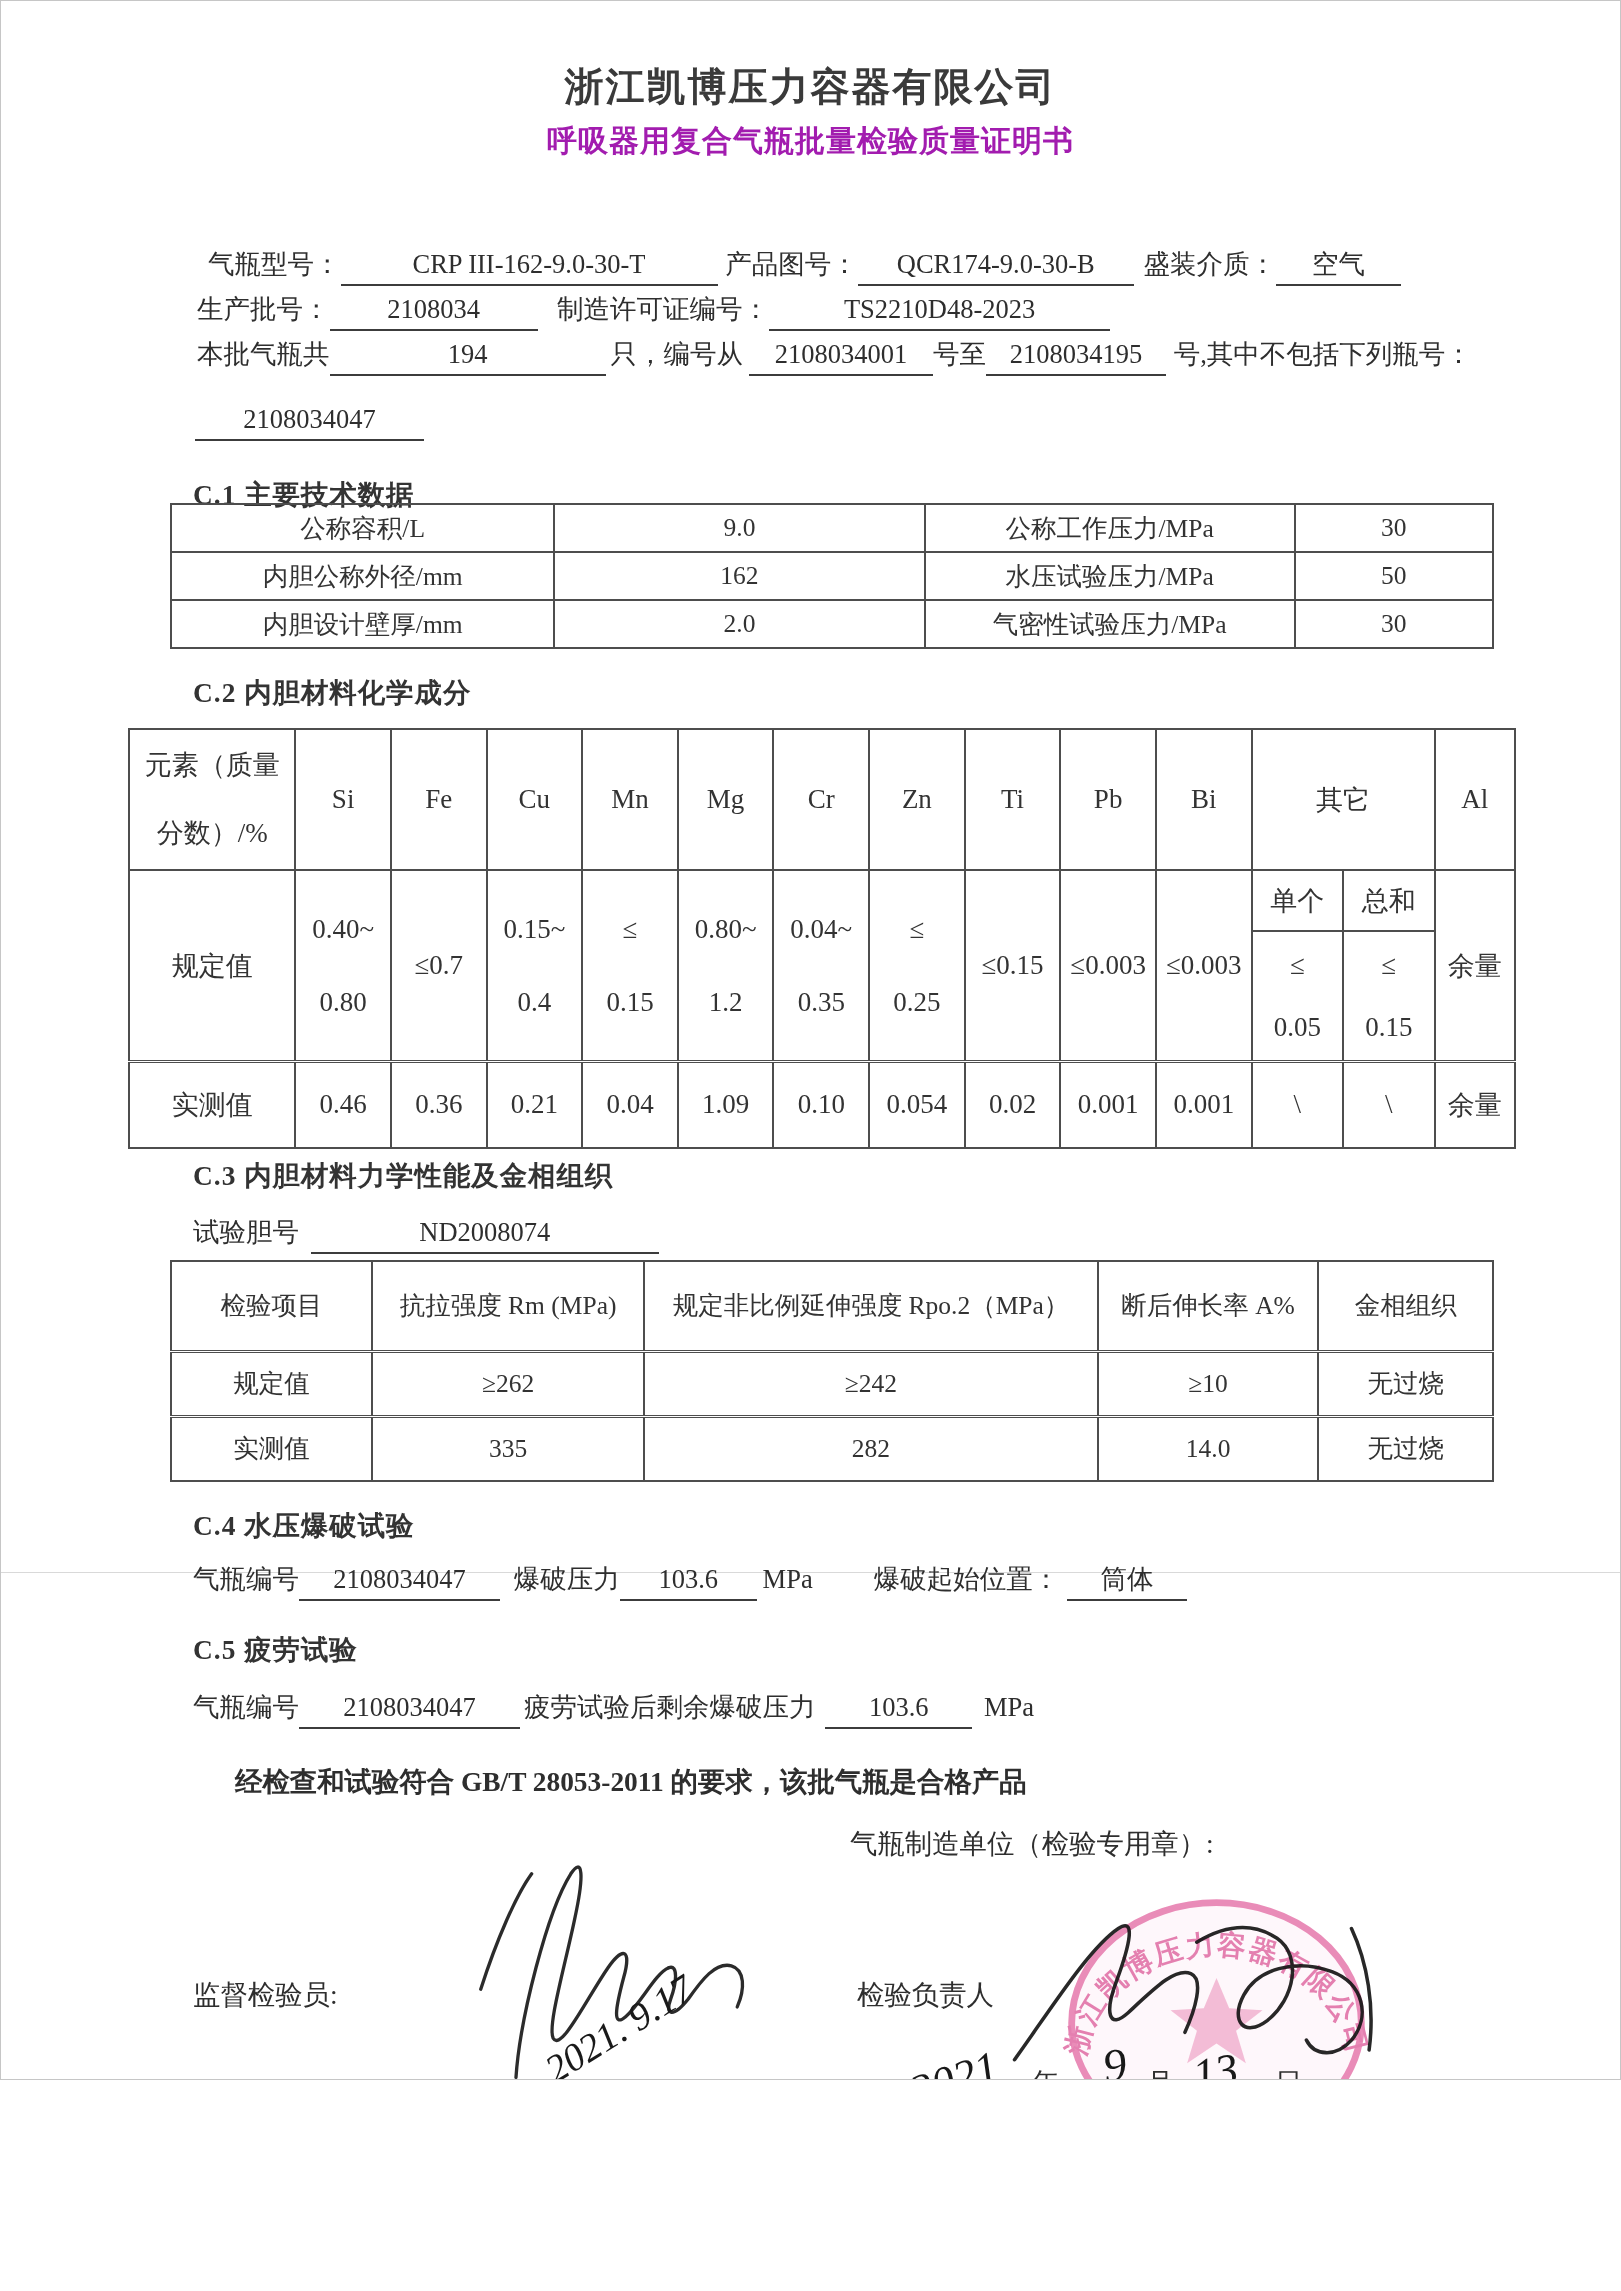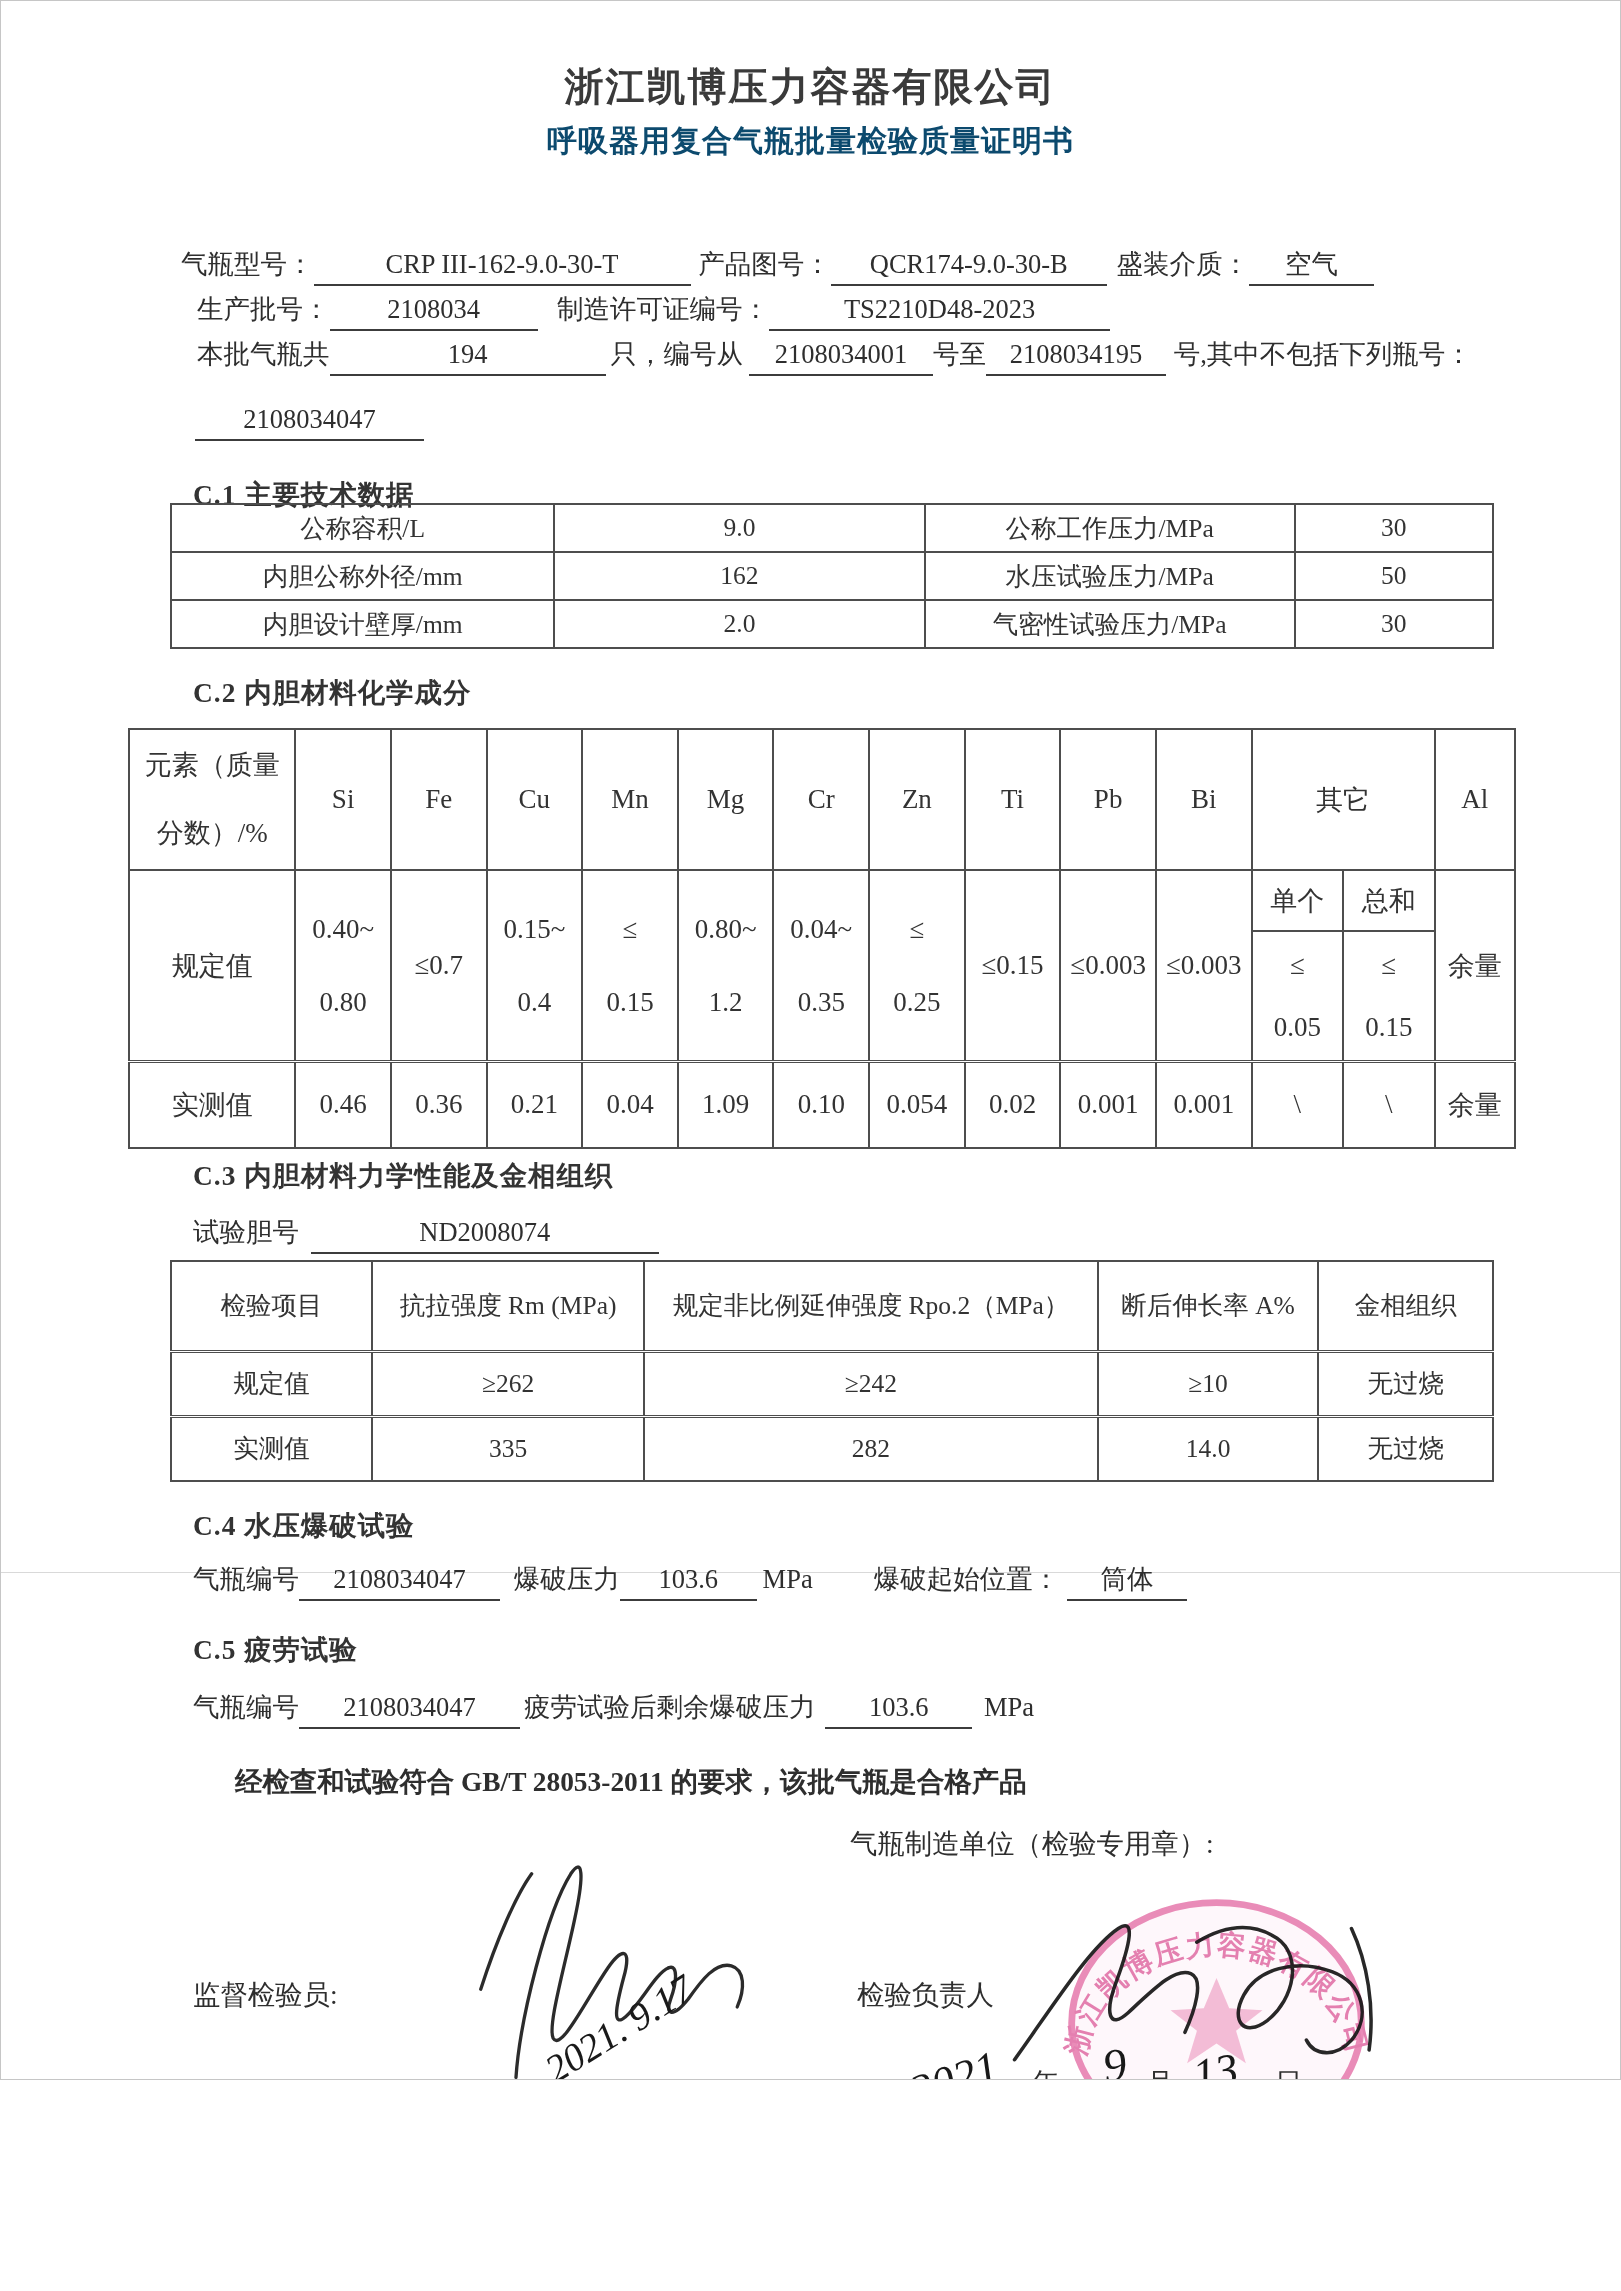--- a/index.html
+++ b/index.html
@@ -4,21 +4,21 @@
 <style>
   html,body { margin:0; padding:0; background:#ffffff; }
   .page {
     position:relative; width:1621px; height:2080px; background:#fff;
     font-family:"Liberation Serif", serif; color:#2e2e2e;
     box-sizing:border-box; border:1px solid #c6c6c6; overflow:hidden;
   }
   .title { position:absolute; top:59px; left:0; width:100%; text-align:center;
            font-size:39px; font-weight:bold; letter-spacing:2px; color:#3a3a3a; }
   .subtitle { position:absolute; top:120px; left:0; width:100%; text-align:center;
-              font-size:30px; font-weight:bold; letter-spacing:1px; color:#0c4a6e; }
+              font-size:30px; font-weight:bold; letter-spacing:1px; color:#a21caf; }
   .fline { position:absolute; white-space:nowrap; font-size:26.5px; line-height:1.25; }
   .u { display:inline-block; border-bottom:2px solid #3c3c3c; text-align:center;
        padding-bottom:2.9px; vertical-align:baseline; }
   .sec { position:absolute; font-size:27.4px; font-weight:bold; color:#333; letter-spacing:1px; }
   table.doc { position:absolute; border-collapse:collapse; table-layout:fixed;
               font-size:25.5px; color:#333; }
   table.doc td { border:2px solid #4d4d4d; text-align:center; vertical-align:middle; padding:2px 3.9px; overflow:hidden; }
   .pre { white-space:pre-line; }
   .c1 tr { height:48px; }
   .rowA { height:61px; }
@@ -39,21 +39,21 @@
   .bold { font-weight:bold; }
 </style>
 </head>
 <body>
 
 <div class="page">
 
   <div class="title">浙江凯博压力容器有限公司</div>
   <div class="subtitle">呼吸器用复合气瓶批量检验质量证明书</div>
 
-  <div class="fline" style="left:180px; top:247px;">
+  <div class="fline" style="left:207px; top:247px;">
     <span>气瓶型号：</span><span class="u" style="width:377px;">CRP III-162-9.0-30-T</span><span style="margin-left:7.8px;">产品图号：</span><span class="u" style="width:276px;">QCR174-9.0-30-B</span><span style="margin-left:9.8px;">盛装介质：</span><span class="u" style="width:125px;">空气</span>
   </div>
 
   <div class="fline" style="left:196px; top:292px;">
     <span>生产批号：</span><span class="u" style="width:208px;text-align:center;">2108034</span><span style="margin-left:19.6px;">制造许可证编号：</span><span class="u" style="width:341px;">TS2210D48-2023</span>
   </div>
 
   <div class="fline" style="left:196px; top:337px;">
     <span>本批气瓶共</span><span class="u" style="width:276px;">194</span><span style="margin-left:5px;text-align:center;">只，编号从</span><span class="u" style="width:184px; margin-left:5.9px;">2108034001</span><span>号至</span><span class="u" style="width:180px;">2108034195</span><span style="margin-left:7.8px;">号,其中不包括下列瓶号：</span>
   </div>

